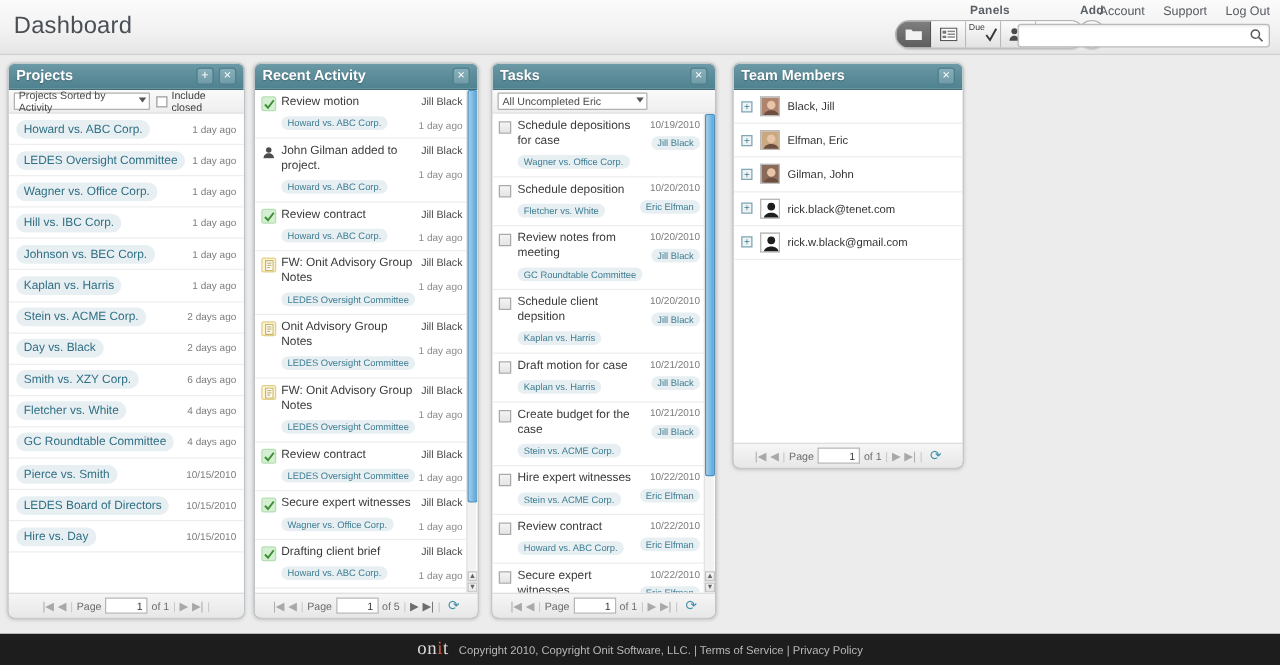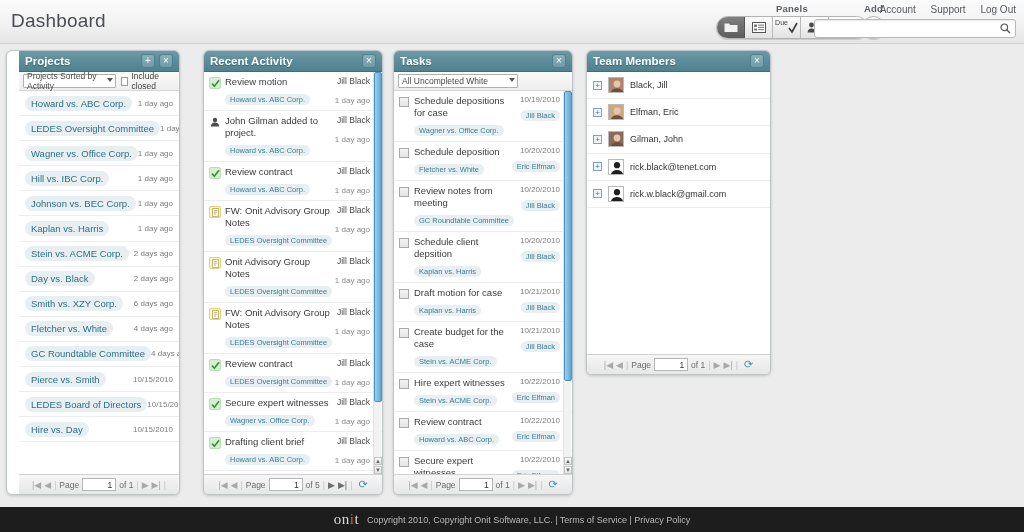--- a/index.html
+++ b/index.html
@@ -158,21 +158,21 @@
   .pg-arrow.on { color:#6d6d6d; }
   .pg-sep { color:#c3c3c3; }
   .pg-input {
     width:34px; height:13px; border:1px solid #b6b6b6; background:#fff;
     font-size:8.5px; text-align:right; padding-right:3px; color:#333;
     font-family:"Liberation Sans",sans-serif;
   }
   .refresh-ico { color:#3e8ea8; font-size:11px; cursor:pointer; margin-left:3px; }
 
   
-  #panel-projects { left:6px; width:174px; height:445px;padding-left:12px; }
+  #panel-projects { left:6px; width:190px; height:445px; }
   .proj-row {
     height:25.1px; display:flex; align-items:center;
     border-bottom:1px solid #eeeeee; padding:0 6px;
   }
   .proj-name {
     font-size:9.5px; color:#2f6f84;
     background:#e8eff2; border-radius:8px; padding:2px 6px;
     white-space:nowrap; cursor:pointer;
   }
   .proj-date { margin-left:auto; font-size:8px; color:#7c7c7c; white-space:nowrap;}
@@ -583,21 +583,21 @@
     </div>
   </div>
 
   <div class="panel" id="panel-tasks">
     <div class="panel-header">
       <span class="panel-title">Tasks</span>
       <span class="hdr-btn">×</span>
     </div>
     <div class="panel-toolbar">
       <div class="mini-select" style="width:120px">
-        <span>All Uncompleted White</span>
+        <span>All Uncompleted Eric</span>
         <span class="arrow"></span>
       </div>
     </div>
     <div class="panel-body">
       <div class="rowlist" id="tasks-rows">
           <div class="task-row">
             <span class="task-chk"></span>
             <div class="task-main"><div class="task-title">Schedule depositions for case</div><span class="task-tag">Wagner vs. Office Corp.</span></div>
             <div class="task-right">
               <div class="task-date">10/19/2010</div>

